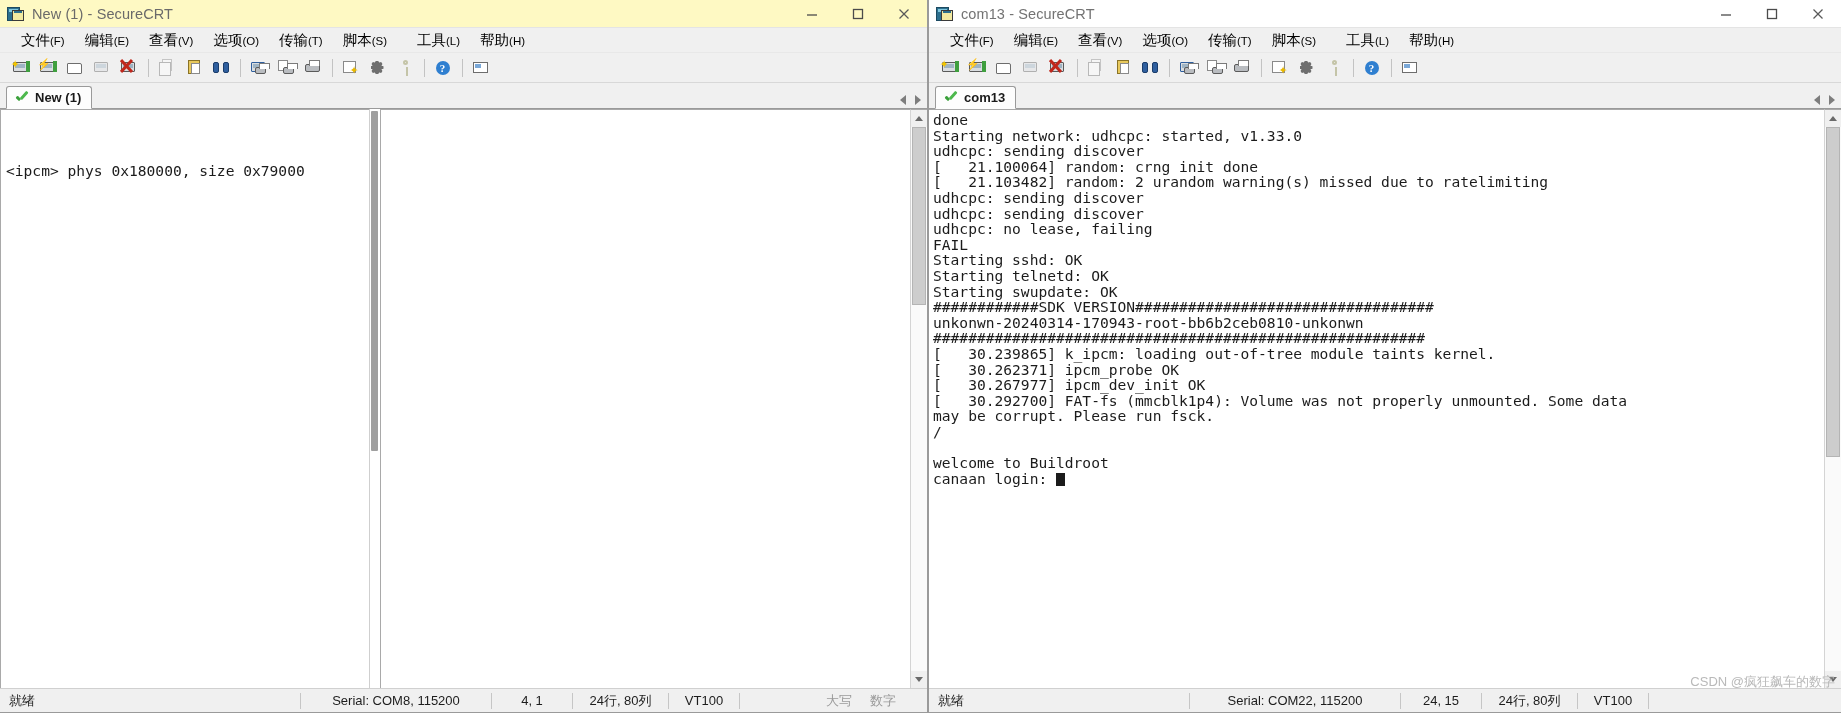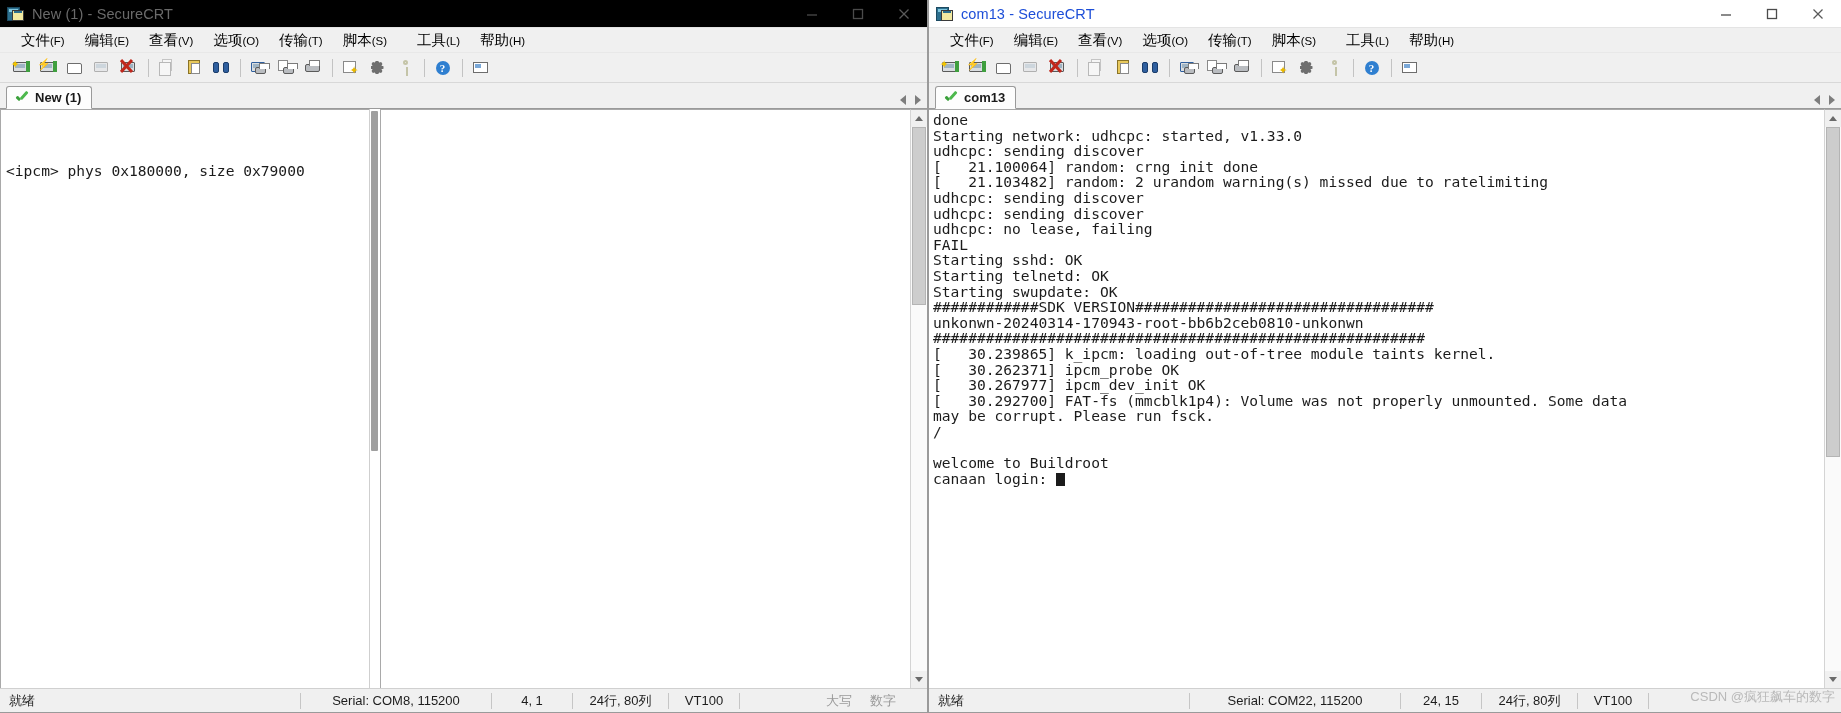--- a/index.html
+++ b/index.html
@@ -20,21 +20,21 @@
     display: flex; flex-direction: column;
     overflow: hidden;
   }
   .win-left  { left: 0;   width: 928px;  height: 713px; border-left: none; border-top: none; }
   .win-right { left: 928px; width: 913px; height: 713px; border-right:none; border-top:none; }
 
   
   .titlebar {
     height: 28px; min-height: 28px;
     display: flex; align-items: center;
-    background: #000000;
+    background: #fef9c3;
     border-bottom: 1px solid #e4e4e4;
     padding-left: 7px;
     position: relative;
   }
   .titlebar.active { background:#ffffff; }
   .app-icon {
     width: 18px; height: 17px; margin-right: 7px;
     position: relative; flex: none;
   }
   .app-icon .sq1 {
@@ -255,21 +255,21 @@
     display:flex; align-items:center; font-size:13px; color:#1d1d1d;
     border-top:1px solid #d0d0d0;
     font-family:"Liberation Sans", sans-serif;
   }
   .sb-cell { padding: 0 9px; height:24px; display:flex; align-items:center; white-space:nowrap; }
   .sb-div { width:1px; height:16px; background:#c6c6c6; }
   .sb-spacer { flex:1; }
   .sb-dim { color:#9a9a9a; }
 
   .watermark {
-    position:absolute; right: 6px; bottom: 7px;
+    position:absolute; right: 6px; bottom: 22px;
     font-size: 13px; color:#b9b9b9;
     font-family:"Liberation Sans", sans-serif;
     pointer-events:none; z-index: 50;
   }
 </style>
 </head>
 <body>
 
 <div class="desktop">
 
@@ -471,21 +471,21 @@
     </div>
   </div>
 
   <div class="window win-right">
 
     <div class="titlebar active">
       <div class="app-icon">
         <div class="sq1"></div>
           <div class="sq2"></div>
       </div>
-      <div class="title-text" style="color:#1d4ed8">com13 - SecureCRT</div>
+      <div class="title-text" style="color:#737373">com13 - SecureCRT</div>
       <div class="win-buttons">
         <div class="win-btn">
           <svg width="14" height="14">
               <line x1="2" y1="8" x2="12" y2="8" stroke="#4b4b4b" stroke-width="1.3"></line>
             </svg>
         </div>
         <div class="win-btn">
           <svg width="14" height="14">
               <rect x="2.5" y="2.5" width="9" height="9" fill="none" stroke="#4b4b4b" stroke-width="1.3"></rect>
             </svg>

